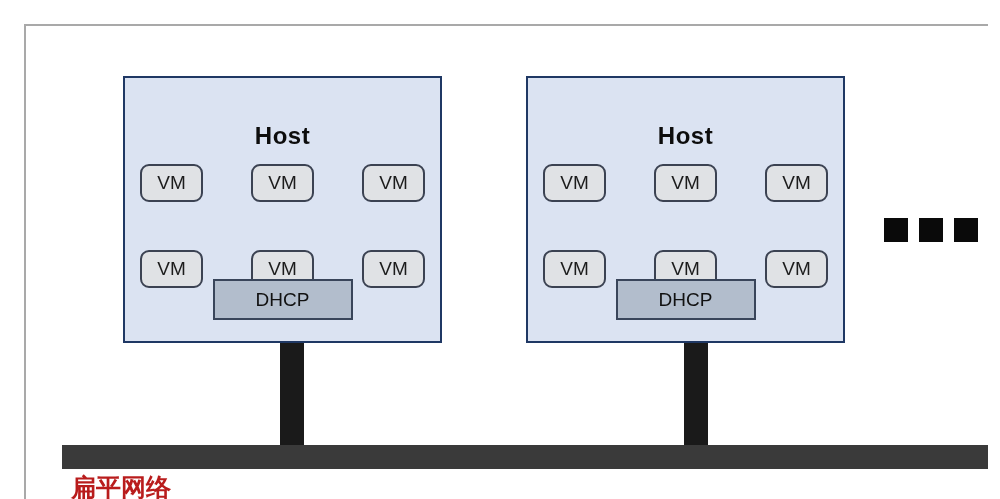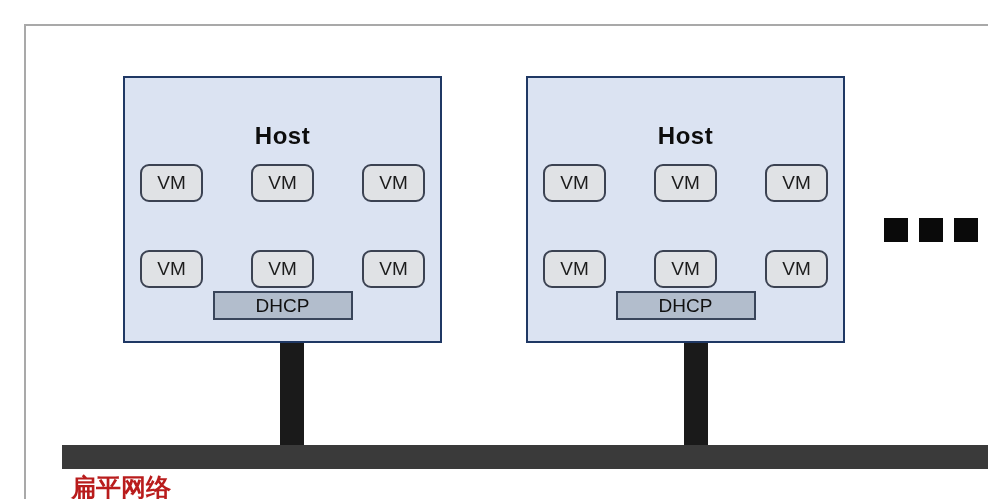--- a/index.html
+++ b/index.html
@@ -56,21 +56,21 @@
     justify-content: center;
     font-size: 19px;
     color: #1c1c1c;
   }
   .dhcp-box {
     position: absolute;
     bottom: 21px;
     left: 50%;
     transform: translateX(-50%);
     width: 140px;
-    height: 29px;
+    height: 41px;
     background: #b2bdcc;
     border: 2px solid #39455a;
     display: flex;
     align-items: center;
     justify-content: center;
     font-size: 19px;
     color: #111111;
     margin-top: 26px;
   }
   .connector {

